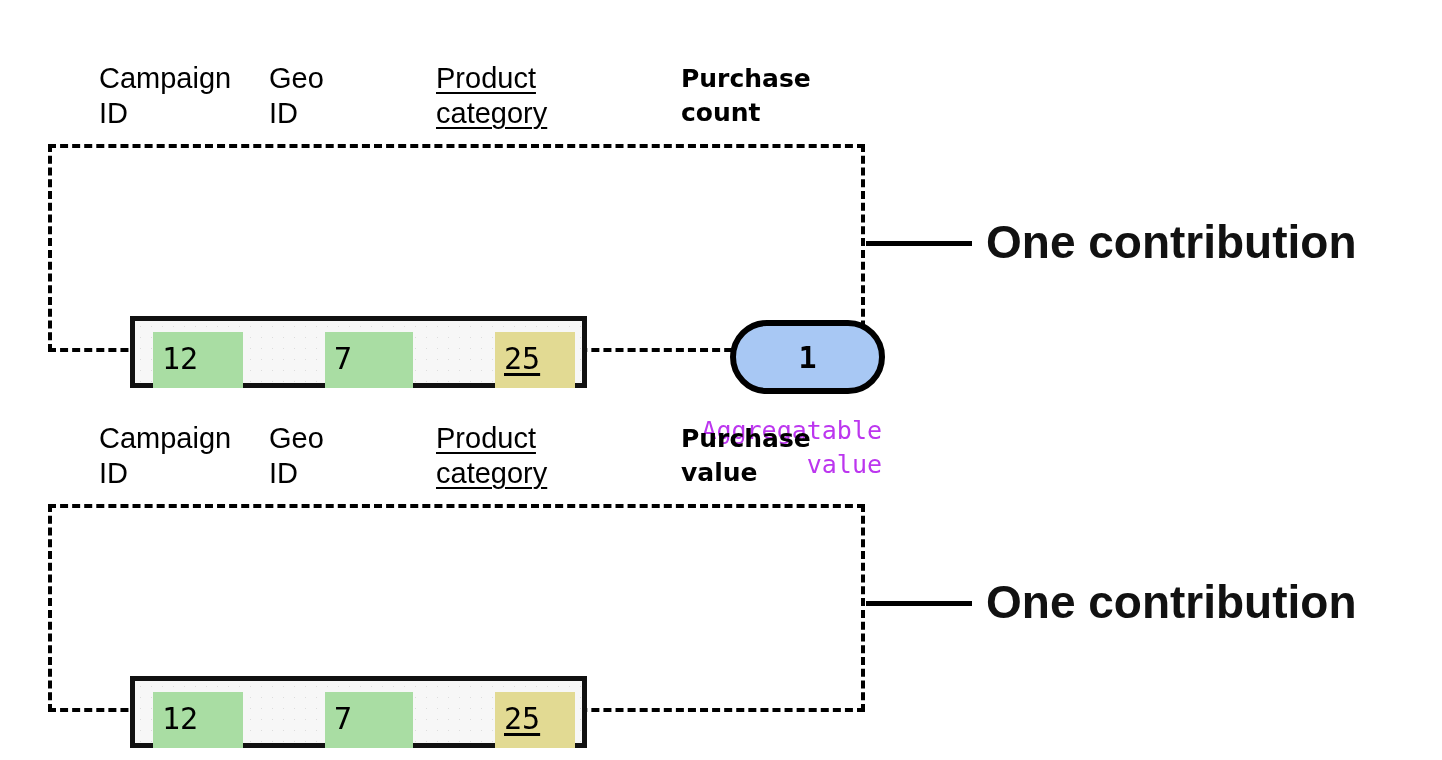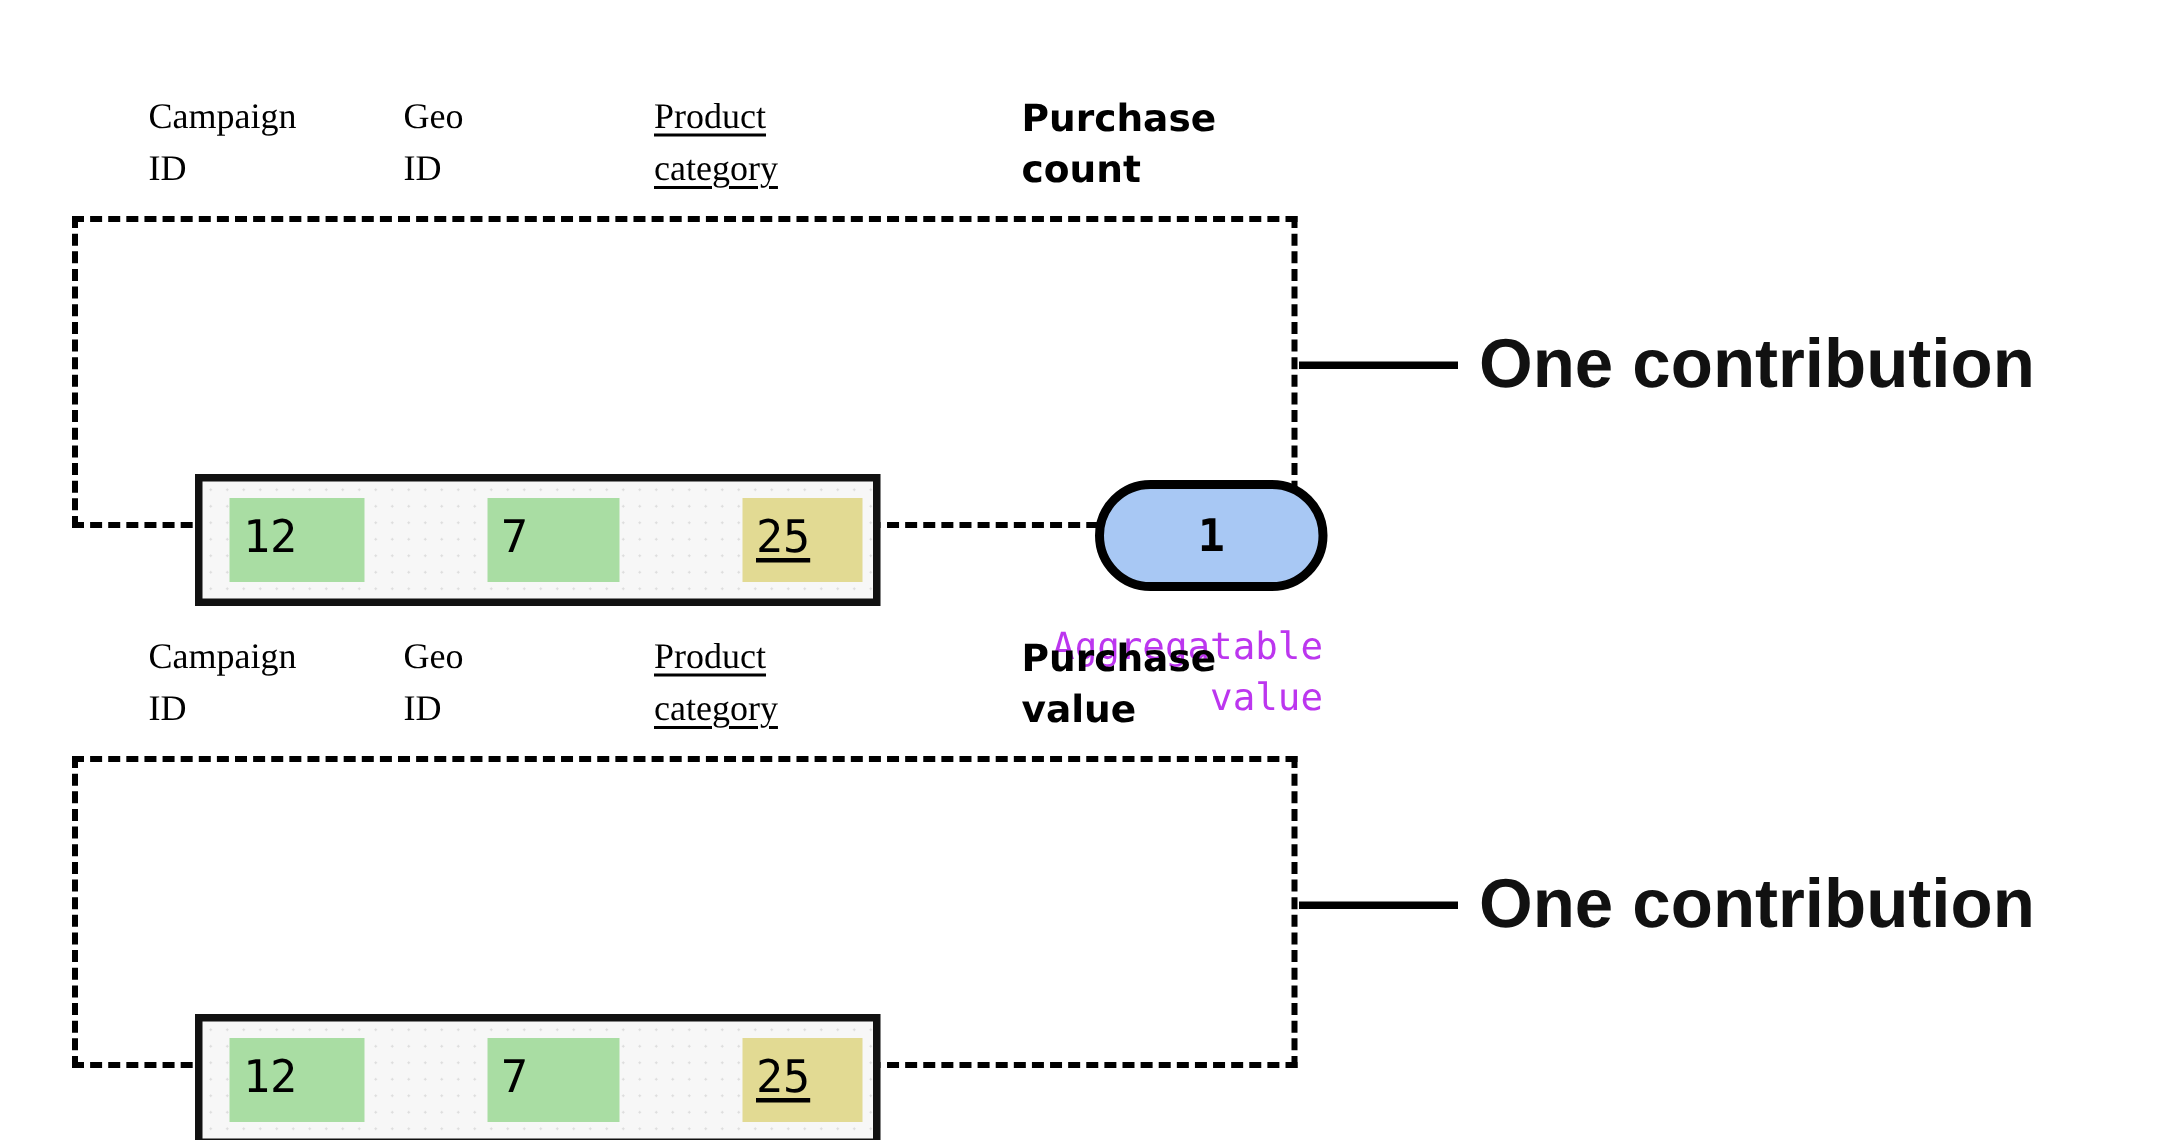--- a/index.html
+++ b/index.html
@@ -20,22 +20,22 @@
     position: absolute;
     left: 0;
     width: 1442px;
   }
   #block-1 { top: 0px; }
   #block-2 { top: 360px; }
 
   
   .hdr {
     position: absolute;
-    font-family: Liberation Serif, serif;
-    font-size: 24px;
+    font-family: Liberation Sans, sans-serif;
+    font-size: 29px;
     line-height: 35px;
     color: #000000;
     white-space: pre;
     letter-spacing: 0px;
   }
   .hdr-campaign { left: 99px;  top: 61px; }
   .hdr-geo      { left: 269px; top: 61px; }
   .hdr-product  { left: 436px; top: 61px; }
   .hdr-product .ul {
     text-decoration: underline;
@@ -65,21 +65,21 @@
     border: 4px dashed #000000;
     box-sizing: border-box;
   }
 
   
   .key-box {
     position: absolute;
     left: 78px;
     top: 168px;
     width: 457px;
-    height: 88px;
+    height: 72px;
     box-sizing: border-box;
     border: 5px solid #111111;
     background-color: #f7f7f7;
     background-image:
       radial-gradient(circle, #dcdcdc 0.7px, transparent 0.8px);
     background-size: 11px 11px;
   }
   .cell {
     position: absolute;
     top: 11px;

